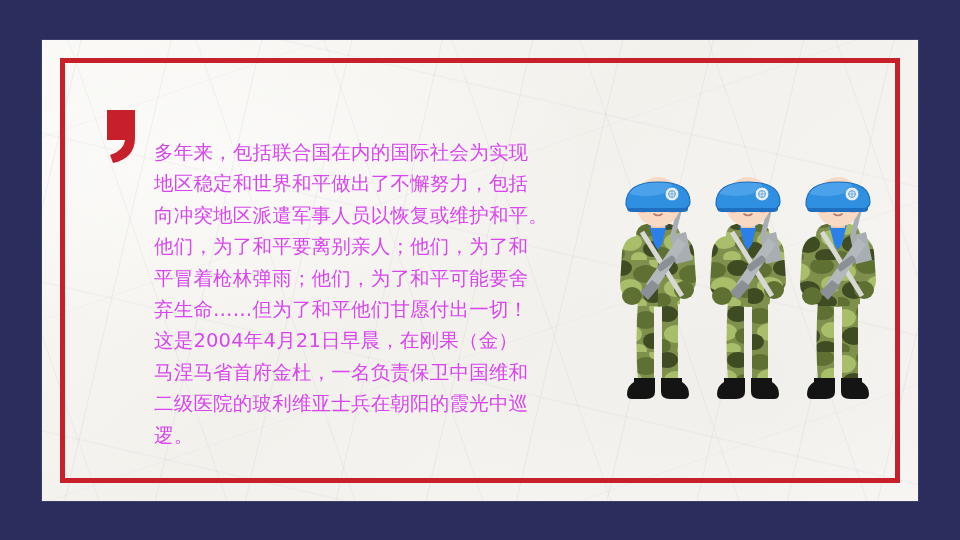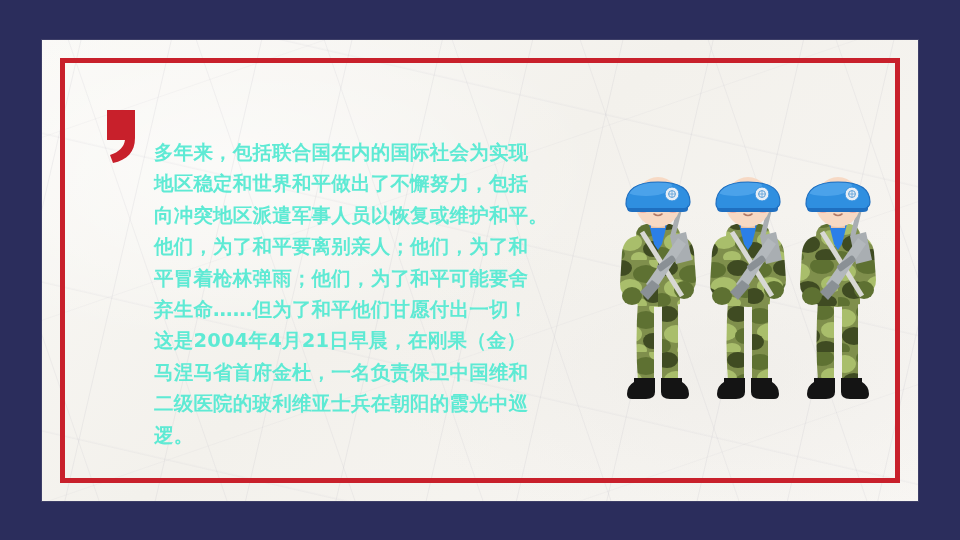--- a/index.html
+++ b/index.html
@@ -92,25 +92,25 @@
   .quote-mark svg { display: block; }
 
   
   .quote-text {
     position: absolute;
     left: 154px;
     top: 137px;
     width: 410px;
     font-size: 19.5px;
     line-height: 31.4px;
-    color: #5eead4;
+    color: #d946ef;
     letter-spacing: 0.2px;
     white-space: pre-line;
     font-family: "DejaVu Sans", "Liberation Sans", sans-serif;
-    font-weight: 700;
+    font-weight: 400;
   }
 
   
   .soldiers {
     position: absolute;
     left: 604px;
     top: 168px;
     width: 288px;
     height: 248px;
   }

